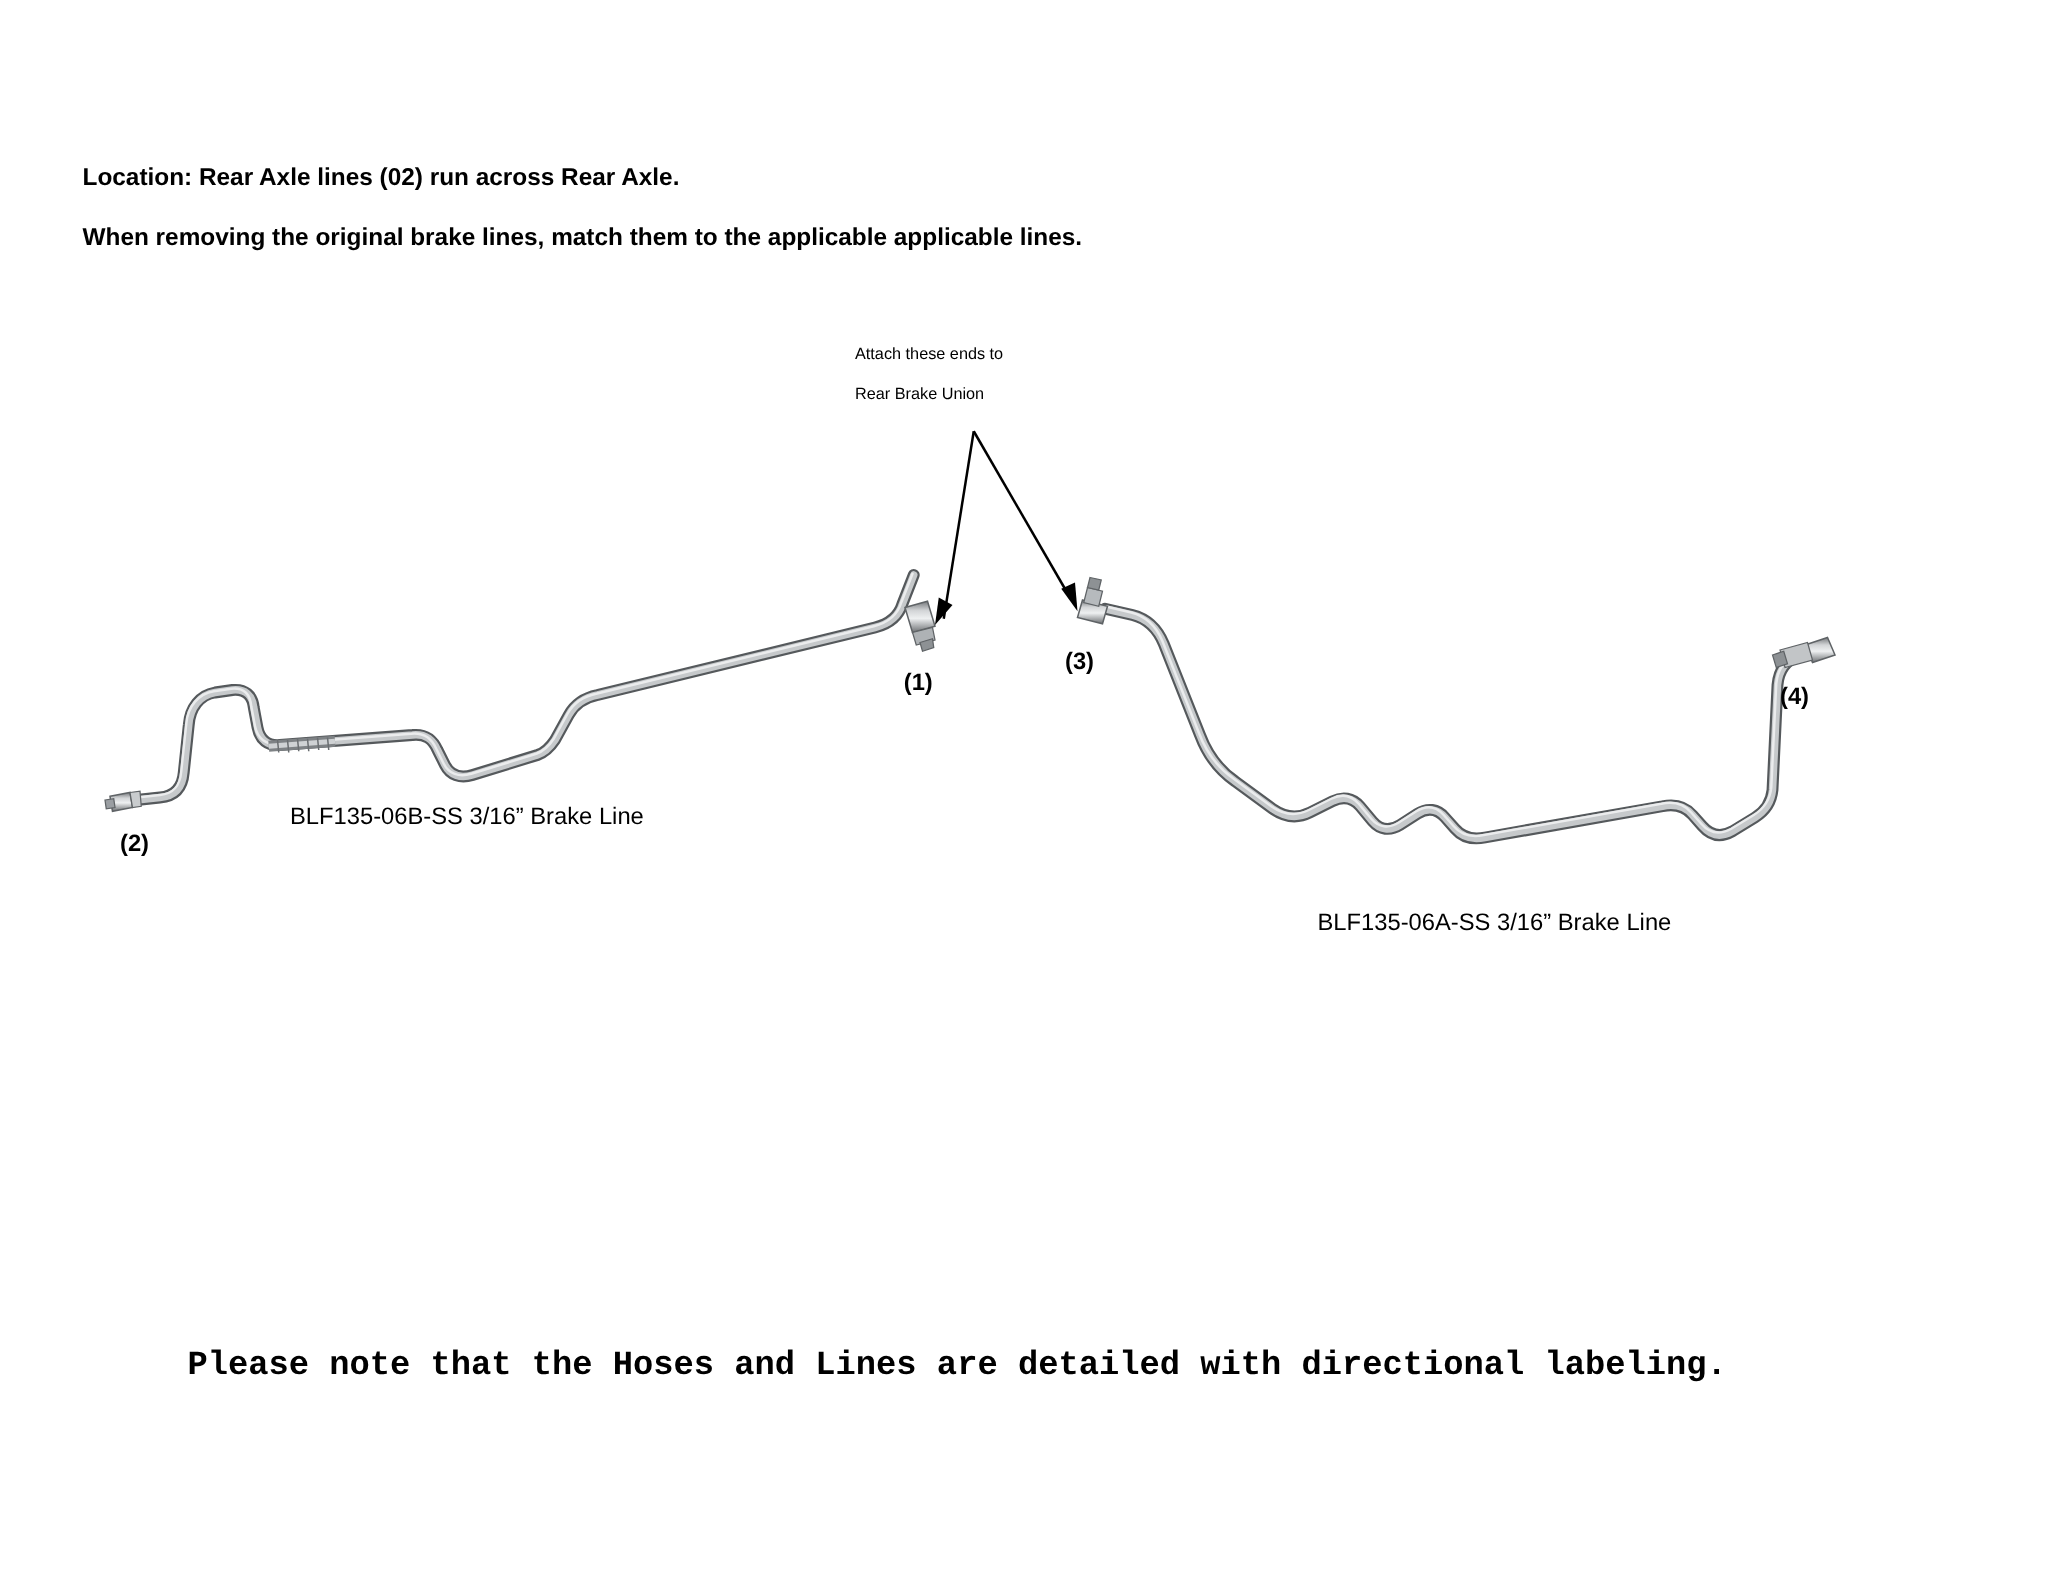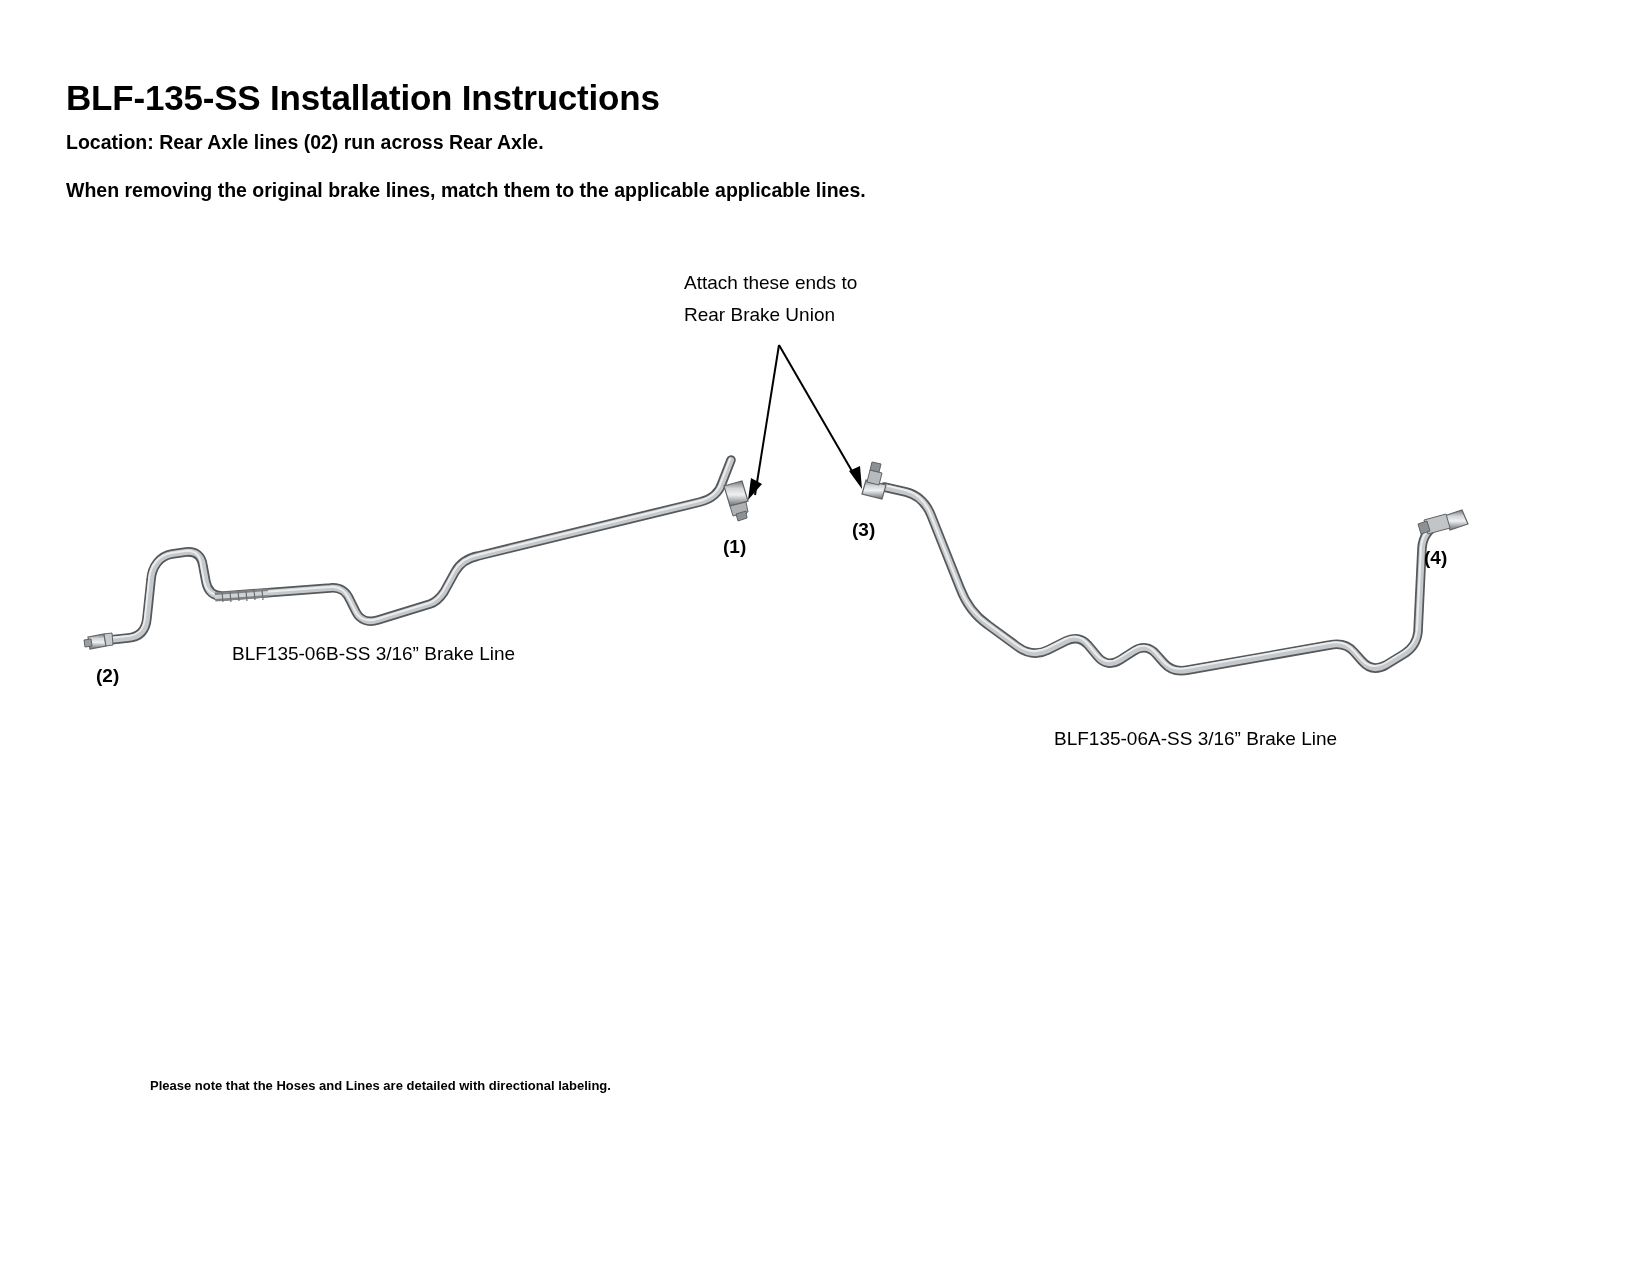--- a/index.html
+++ b/index.html
@@ -37,21 +37,21 @@
   .loc {
     left: 66px;
     top: 131px;
   }
   .match {
     left: 66px;
     top: 179px;
   }
   .callout {
     position: absolute;
-    font-size: 19px;
+    font-size: 13px;
     white-space: nowrap;
     line-height: 32px;
   }
   .callout-attach {
     left: 684px;
     top: 267px;
   }
   .label {
     position: absolute;
     font-size: 19px;
@@ -72,40 +72,40 @@
     font-size: 19px;
     font-weight: bold;
     white-space: nowrap;
   }
   .m1 { left: 723px; top: 536px; }
   .m2 { left: 96px;  top: 665px; }
   .m3 { left: 852px; top: 519px; }
   .m4 { left: 1424px; top: 547px; }
   .footnote {
     position: absolute;
-    font-size: 13px;
+    font-size: 27px;
     font-weight: bold;
     white-space: nowrap;
+    font-family: Liberation Mono, monospace;
   }
   .fn1 { left: 150px; top: 1078px; }
   .fn2 { left: 150px; top: 1126px; }
   svg.artwork {
     position: absolute;
     left: 0;
     top: 0;
     width: 1650px;
     height: 1275px;
   }
 </style>
 </head>
 <body>
 
 <div class="page">
 
-  <div class="title">BLF-135-SS Installation Instructions</div>
 
   <div class="subline loc">Location: Rear Axle lines (02) run across Rear Axle.</div>
 
   <div class="subline match">When removing the original brake lines, match them to the applicable applicable lines.</div>
 
   <svg class="artwork" viewBox="0 0 1650 1275">
     <defs>
       <linearGradient id="tubeGrad" x1="0" y1="0" x2="0" y2="1">
         <stop offset="0%" stop-color="#6e7275"></stop>
         <stop offset="22%" stop-color="#b9bcbe"></stop>

